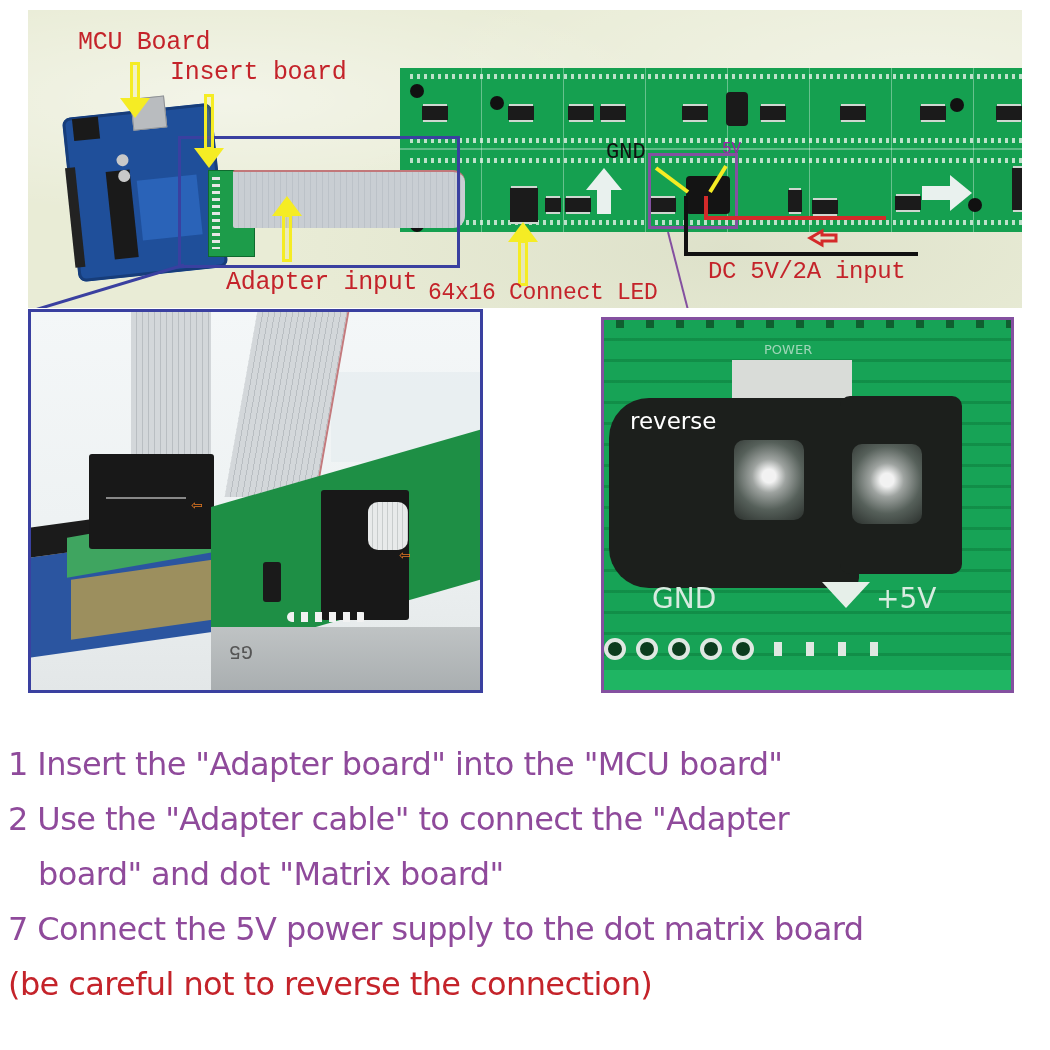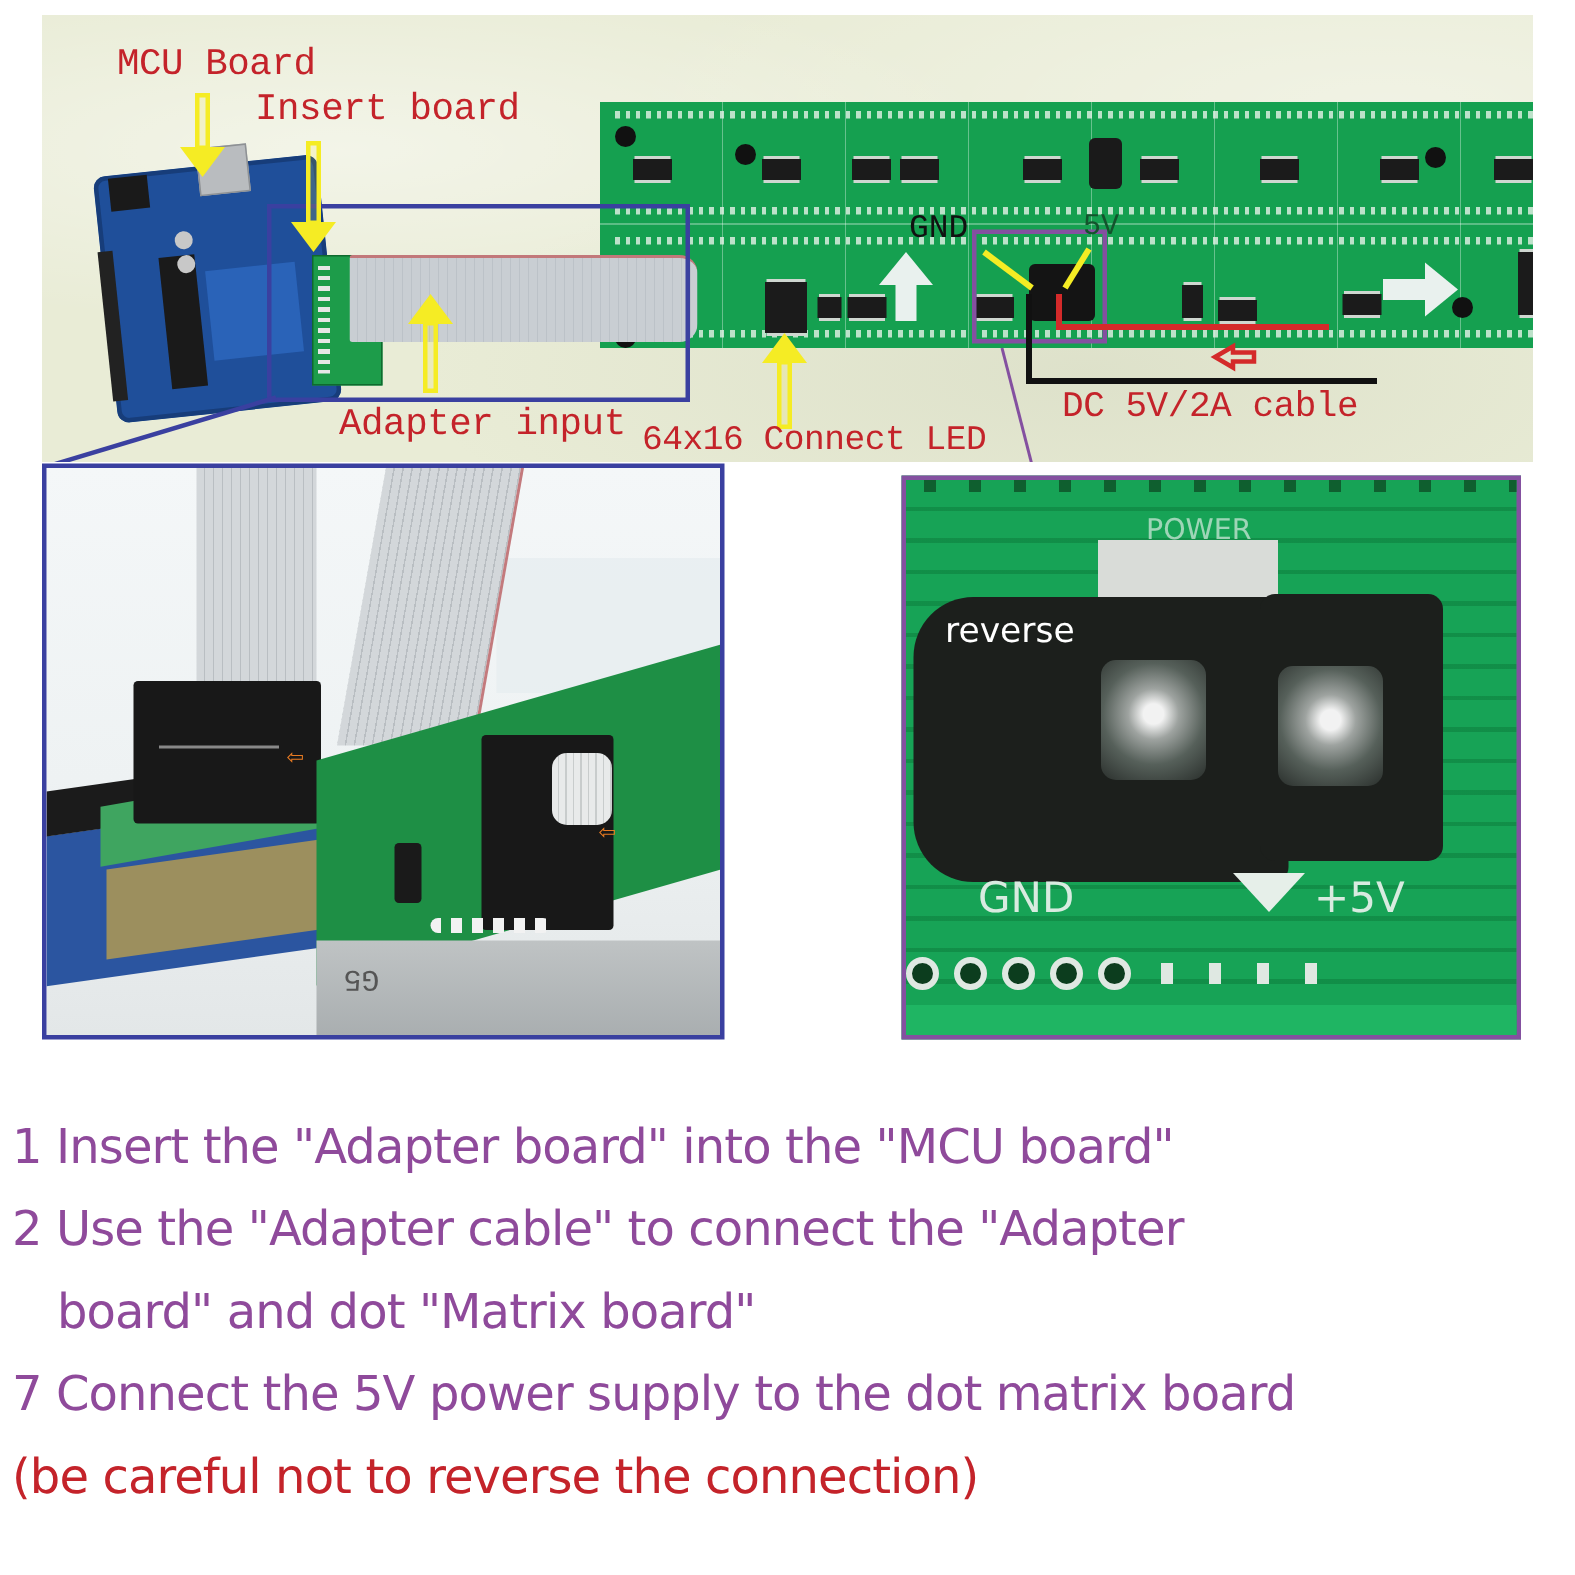--- a/index.html
+++ b/index.html
@@ -59,21 +59,21 @@
   
   .yarrow { position:absolute; }
   .yarrow .stem { position:absolute; left:50%; transform:translateX(-50%); width:10px; border:3px solid #f5ec24; box-sizing:border-box; background:rgba(245,236,36,.15); }
   .yarrow .head-down { position:absolute; left:50%; transform:translateX(-50%); width:0; height:0; border-left:15px solid transparent; border-right:15px solid transparent; border-top:20px solid #f5ec24; }
   .yarrow .head-up { position:absolute; left:50%; transform:translateX(-50%); width:0; height:0; border-left:15px solid transparent; border-right:15px solid transparent; border-bottom:20px solid #f5ec24; }
 
   
   .lbl { position:absolute; white-space:nowrap; font-family:Liberation Mono, monospace; }
   .lbl-red { color:#c4232a; font-size:25px; letter-spacing:-0.3px; }
   .lbl-black { color:#111; font-size:22px; }
-  .lbl-5v { color:#14532d; font-size:20px;text-align:center; }
+  .lbl-5v { color:#a21caf; font-size:16px;text-align:center; }
 
   
   #photo-left { left:28px; top:309px; width:455px; height:384px; background:linear-gradient(180deg,#f4f7f8 0%,#eef2f3 55%,#e3e7e8 100%); overflow:hidden; border:3px solid #3a40a0; box-sizing:border-box; }
   .rib-v { position:absolute; background: repeating-linear-gradient(90deg,#d3d7da 0 5px,#b9bec2 5px 6px); }
   .connector { position:absolute; background:#181818; border-radius:3px; }
   .green-pcb { position:absolute; background:#1e8f45; }
   .blue-pcb { position:absolute; background:#2b55a0; }
   .orange-arrow { position:absolute; width:14px; height:10px; color:#e77a22; font-size:14px; line-height:10px; }
   .metal { position:absolute; background:linear-gradient(180deg,#bfc3c4,#a7acae); }
 
@@ -186,21 +186,21 @@
       <div class="stem" style="top:18px;height:46px;"></div>
   </div>
 </div>
 
 <div class="lbl lbl-red" style="left:78px;top:28px;">MCU Board</div>
 <div class="lbl lbl-red" style="left:170px;top:58px;">Insert board</div>
 <div class="lbl lbl-red" style="left:226px;top:268px;">Adapter input</div>
 <div class="lbl lbl-red" style="left:428px;top:280px;font-size:23px;">64x16 Connect LED</div>
 <div class="lbl lbl-black" style="left:606px;top:140px;">GND</div>
 <div class="lbl lbl-5v" style="left:722px;top:140px;">5V</div>
-<div class="lbl lbl-red" style="left:708px;top:258px;font-size:24px;">DC 5V/2A cable</div>
+<div class="lbl lbl-red" style="left:708px;top:258px;font-size:24px;">DC 5V/2A input</div>
 
 <div id="photo-left" class="abs">
   <div class="abs" style="left:300px;top:60px;width:160px;height:90px;background:#e6ecef;opacity:.7;"></div>
   <div class="rib-v" style="left:100px;top:0;width:80px;height:160px;border-radius:0 0 10px 10px;"></div>
   <div class="rib-v" style="left:210px;top:0;width:90px;height:185px;transform:skewX(-10deg);border-right:2px solid #c37a7d;"></div>
 
   <div class="blue-pcb" style="left:0;top:230px;width:220px;height:100px;transform:skewY(-8deg);"></div>
   <div class="abs" style="left:0;top:210px;width:80px;height:30px;background:#1b1b1b;transform:skewY(-8deg);"></div>
   <div class="abs" style="left:40px;top:255px;width:180px;height:60px;background:#b09a52;opacity:.85;transform:skewY(-8deg);"></div>
   <div class="green-pcb" style="left:36px;top:210px;width:180px;height:40px;transform:skewY(-10deg);background:#3fa560;"></div>
@@ -214,21 +214,21 @@
   <div class="connector" style="left:290px;top:178px;width:88px;height:130px;"></div>
   <div class="abs" style="left:337px;top:190px;width:40px;height:48px;background:repeating-linear-gradient(90deg,#e8eaea 0 4px,#c8cccc 4px 5px);border-radius:10px;"></div>
   <div class="orange-arrow" style="left:368px;top:238px;">⇦</div>
   <div class="abs" style="left:232px;top:250px;width:18px;height:40px;background:#1a1a1a;border-radius:3px;"></div>
   <div class="abs" style="left:256px;top:300px;width:80px;height:10px;background:repeating-linear-gradient(90deg,#f2f2f2 0 7px,transparent 7px 14px);border-radius:5px;"></div>
 </div>
 
 <div id="photo-right" class="abs">
   <div class="traces"></div>
   <div class="abs" style="left:12px;top:0;width:400px;height:8px;background:repeating-linear-gradient(90deg,#0f5f2f 0 8px,transparent 8px 30px);"></div>
-  <div class="silk" style="left:160px;top:22px;font-size:19px;opacity:.7;">POWER</div>
+  <div class="silk" style="left:160px;top:22px;font-size:13px;opacity:.7;">POWER</div>
   <div class="grey-tab" style="left:128px;top:40px;width:120px;height:60px;"></div>
 
   <div class="term-block" style="left:5px;top:78px;width:250px;height:190px;border-radius:40px 10px 10px 40px;"></div>
   <div class="term-block" style="left:236px;top:76px;width:122px;height:178px;"></div>
   <div class="screw" style="left:130px;top:120px;"></div>
   <div class="screw" style="left:248px;top:124px;"></div>
 
   <div class="white-tri" style="left:218px;top:262px;"></div>
   <div class="silk" style="left:48px;top:262px;font-size:28px;">GND</div>
   <div class="silk" style="left:272px;top:262px;font-size:28px;">+5V</div>

